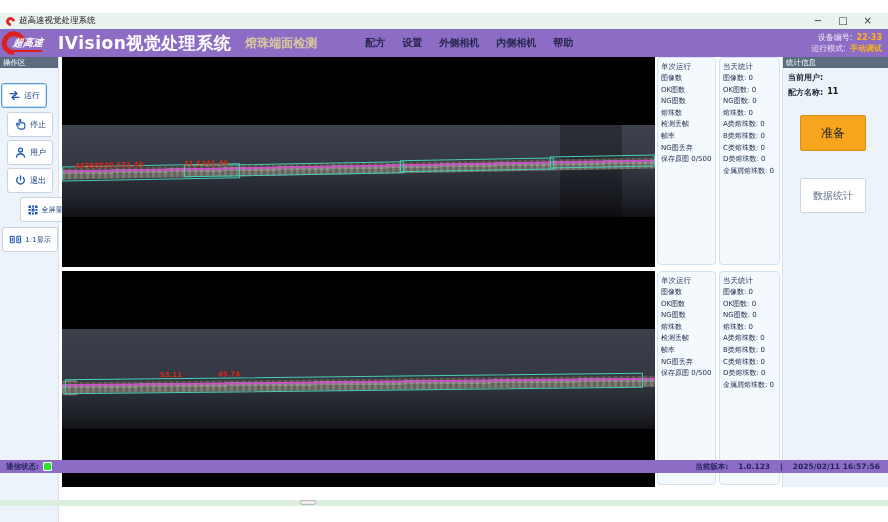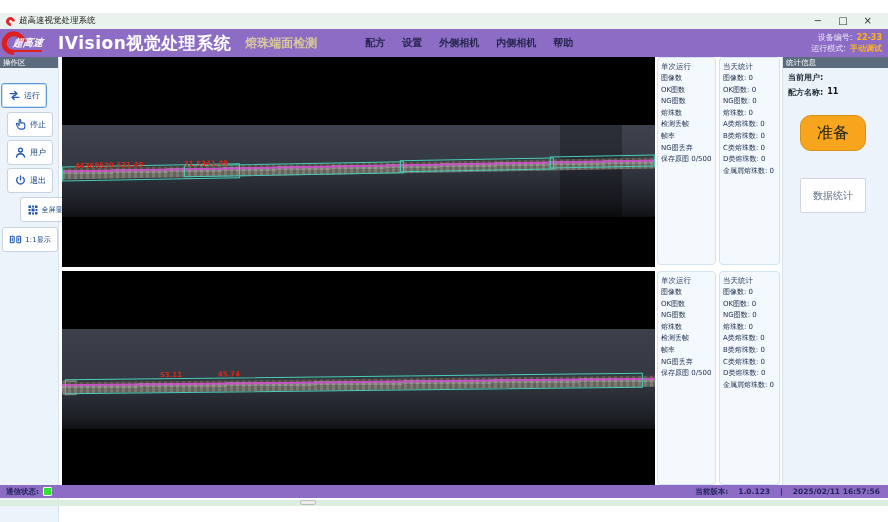--- a/index.html
+++ b/index.html
@@ -88,28 +88,28 @@
   .colB2{left:719px;top:271px;width:61px;height:214px;}
   .sc-header{font-size:7.5px;color:#2e3d5e;height:13px;line-height:13px;white-space:nowrap;}
   .srow{height:11.6px;line-height:11.6px;font-size:7px;color:#22314f;white-space:nowrap;overflow:hidden;}
 
   
   .info-panel{position:absolute;left:782px;top:57px;width:106px;height:430px;background:#edf3fa;
               border-left:1px solid #d8e2ec;box-sizing:border-box;}
   .ip-row{font-size:8px;font-weight:bold;color:#1e2a3a;padding:4px 0 0 5px;display:flex;gap:4px;}
   .ip-val{color:#111;}
   .btn-prepare{position:absolute;left:17px;top:58px;width:64px;height:34px;background:#f6a51c;
-               border:1px solid #d98f15;border-radius:11px;font-size:16px;color:#222;
+               border:1px solid #d98f15;border-radius:2px;font-size:12px;color:#222;
                display:flex;align-items:center;justify-content:center;cursor:pointer;}
   .btn-datastats{position:absolute;left:17px;top:121px;width:64px;height:33px;background:#fff;
                border:1px solid #cfd6dd;border-radius:2px;font-size:10px;color:#5f7184;
                display:flex;align-items:center;justify-content:center;cursor:pointer;}
 
   
-  .status-bar{position:absolute;left:0;top:485px;width:888px;height:13px;background:#8c6cc4;
+  .status-bar{position:absolute;left:0;top:460px;width:888px;height:13px;background:#8c6cc4;
               display:flex;align-items:center;font-size:7.5px;padding:0 6px;box-sizing:border-box;}
   .sb-left{display:flex;align-items:center;gap:4px;color:#23235f;font-weight:bold;}
   .green-ind{width:7px;height:7px;background:#2ee22e;border:1px solid #ffffff;border-radius:1px;}
   .sb-right{margin-left:auto;display:flex;gap:10px;align-items:center;color:#23235f;font-weight:bold;padding-right:2px;}
 
   .bottom-strip{position:absolute;left:0;top:500px;width:888px;height:6px;background:#dcefdf;}
   .pill{position:absolute;left:300px;top:500px;width:16px;height:5px;background:#ececec;
         border:1px solid #bbb;border-radius:2px;box-sizing:border-box;}
 </style>
 </head>

